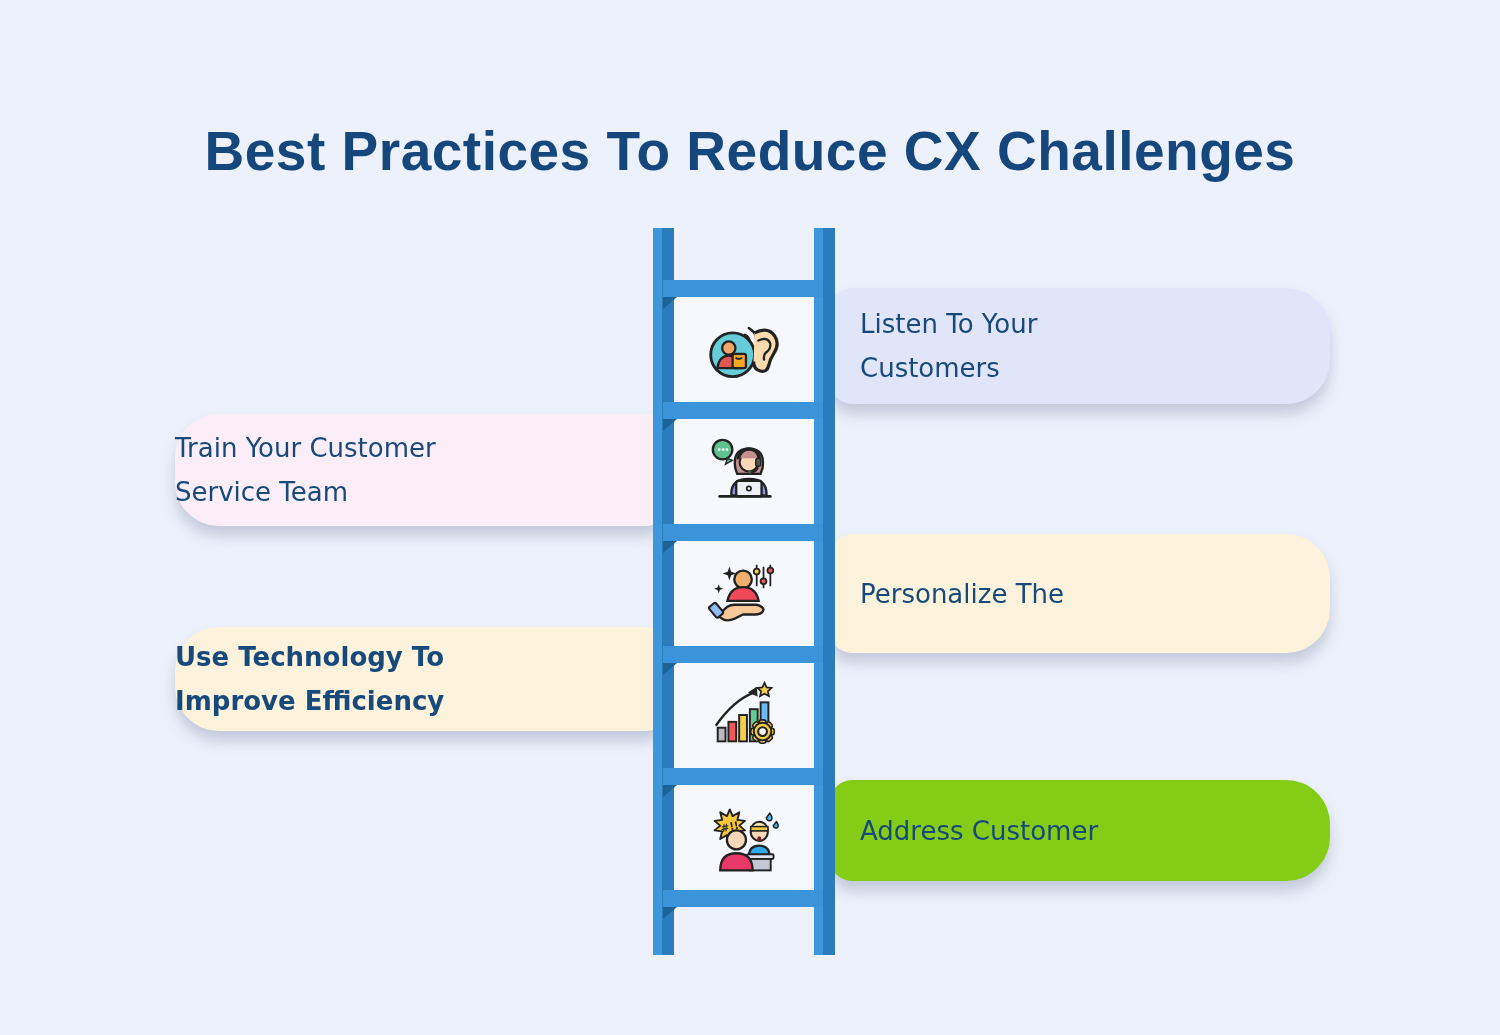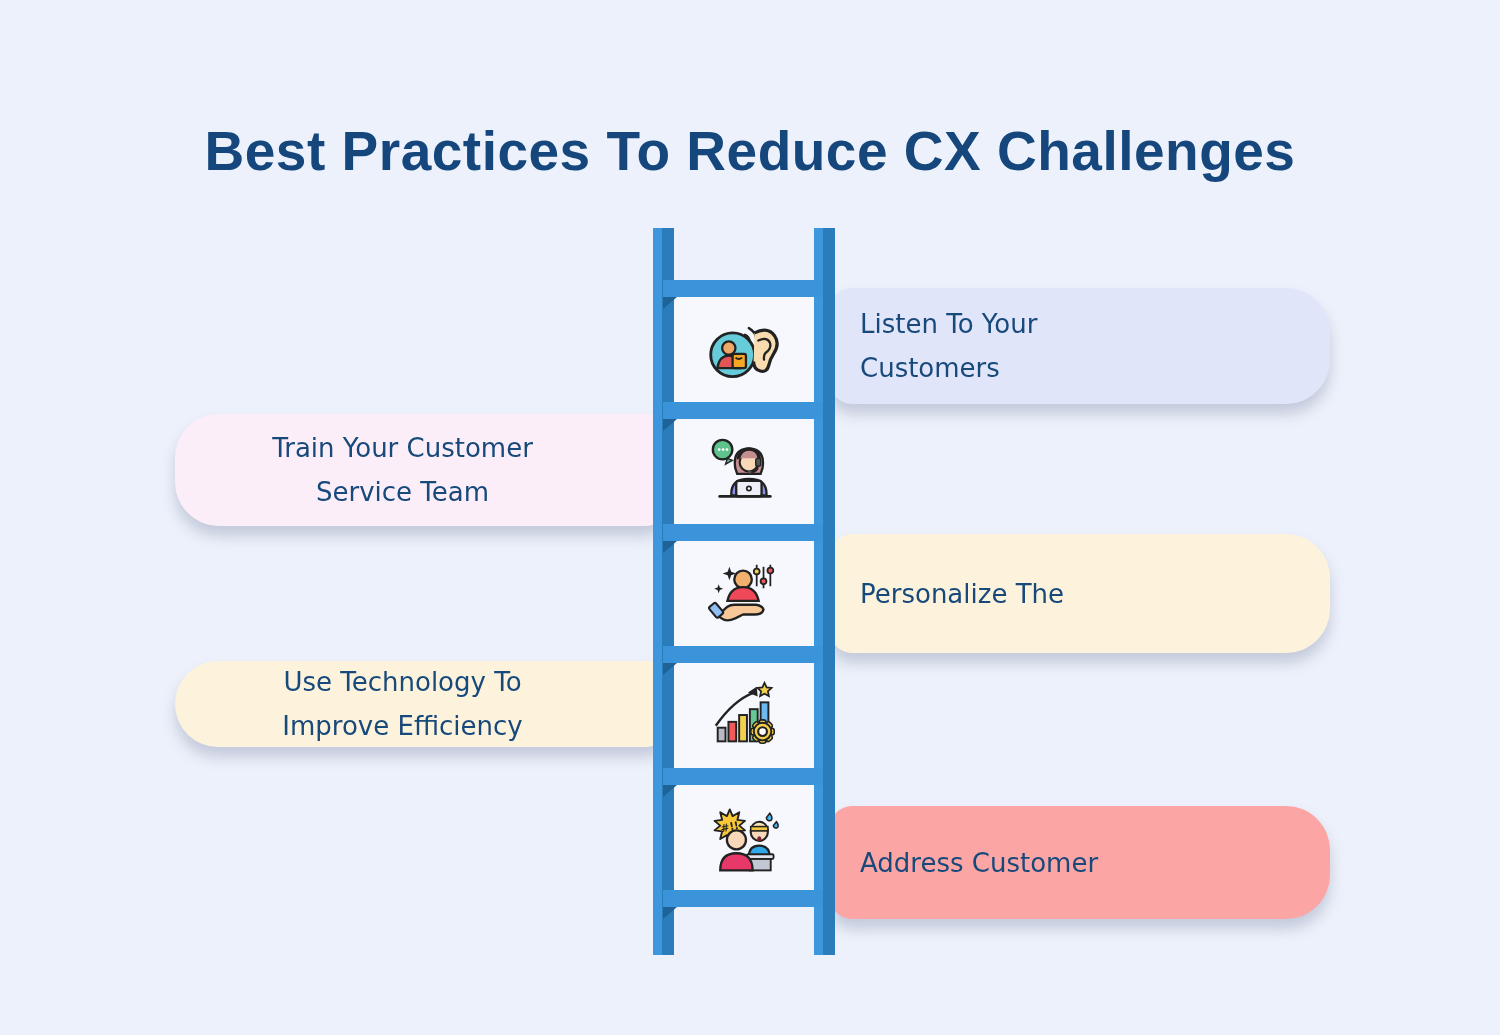--- a/index.html
+++ b/index.html
@@ -46,21 +46,21 @@
   .icon-cell svg{display:block;}
   
   .card{
     position:absolute;z-index:1;
     display:flex;flex-direction:column;justify-content:center;
     box-shadow:0 10px 14px var(--card-shadow,rgba(130,140,165,.38));
     color:var(--text-navy,#17497b);
     font-size:26px;line-height:44px;font-weight:400;
   }
   .card-right{left:830px;width:500px;border-radius:22px 44px 44px 22px;text-align:left;padding-left:30px;box-sizing:border-box;}
-  .card-left{left:175px;width:493px;border-radius:44px 22px 22px 44px;text-align:center;padding-right:38px;box-sizing:border-box;}
+  .card-left{left:175px;width:493px;border-radius:44px 22px 22px 44px;text-align:left;padding-right:38px;box-sizing:border-box;}
   .card .line{display:block;}
 </style>
 </head>
 <body>
 
 <div id="page">
 
   <h1 class="title">Best Practices To Reduce CX Challenges</h1>
 
   <div class="card card-right" style="top: 288px; height: 116px; background: rgb(225, 229, 249);">
@@ -70,26 +70,26 @@
 
   <div class="card card-left" style="top: 414px; height: 112px; background: rgb(252, 238, 248);">
     <span class="line">Train Your Customer</span>
     <span class="line">Service Team</span>
   </div>
 
   <div class="card card-right" style="top: 534px; height: 119px; background: rgb(253, 243, 221);">
     <span class="line">Personalize The</span>
   </div>
 
-  <div class="card card-left" style="top: 661px; height: 86px; background: rgb(253, 243, 221);">
+  <div class="card card-left" style="top: 627px; height: 104px; background: rgb(253, 243, 221); font-weight: bold;">
     <span class="line">Use Technology To</span>
     <span class="line">Improve Efficiency</span>
   </div>
 
-  <div class="card card-right" style="top: 780px; height: 113px; background: #fca5a5; margin-top: 26px;">
+  <div class="card card-right" style="top: 780px; height: 101px; background: #84cc16;">
     <span class="line">Address Customer</span>
   </div>
 
   <div>
     <div class="panel-strip"></div>
     <div class="rail rail-left"></div>
     <div class="rail rail-right"></div>
     <div class="rung" style="top:280px;"></div>
     <div class="rung" style="top:402px;"></div>
     <div class="rung" style="top:524px;"></div>

